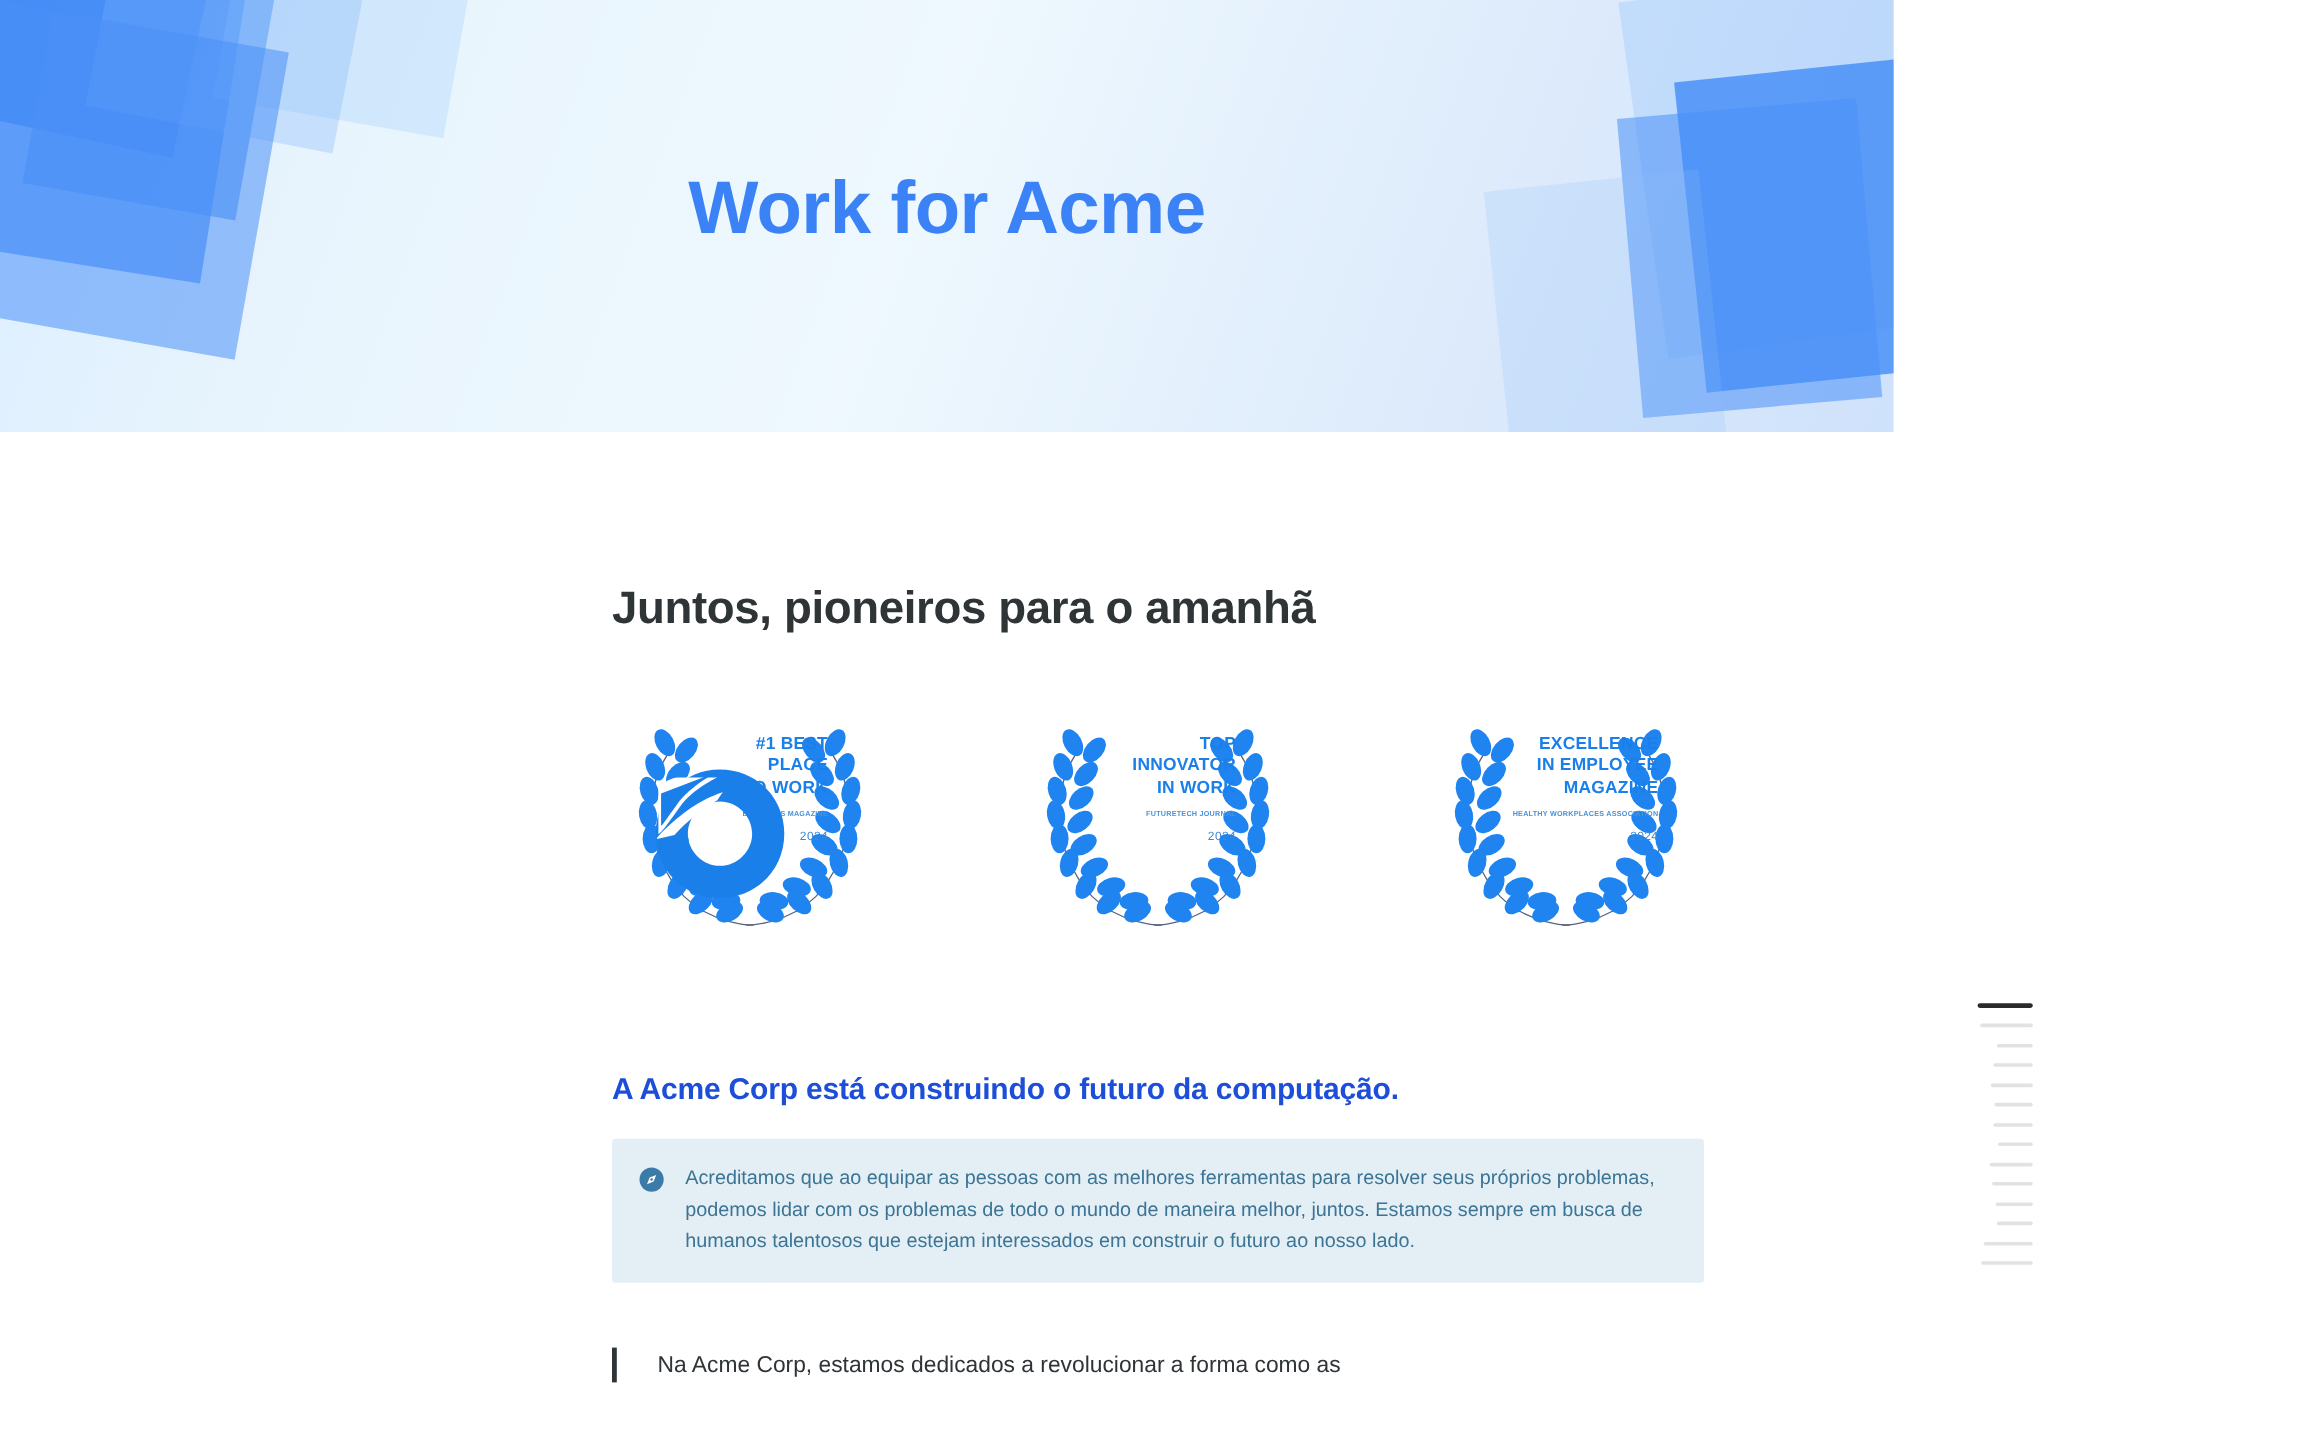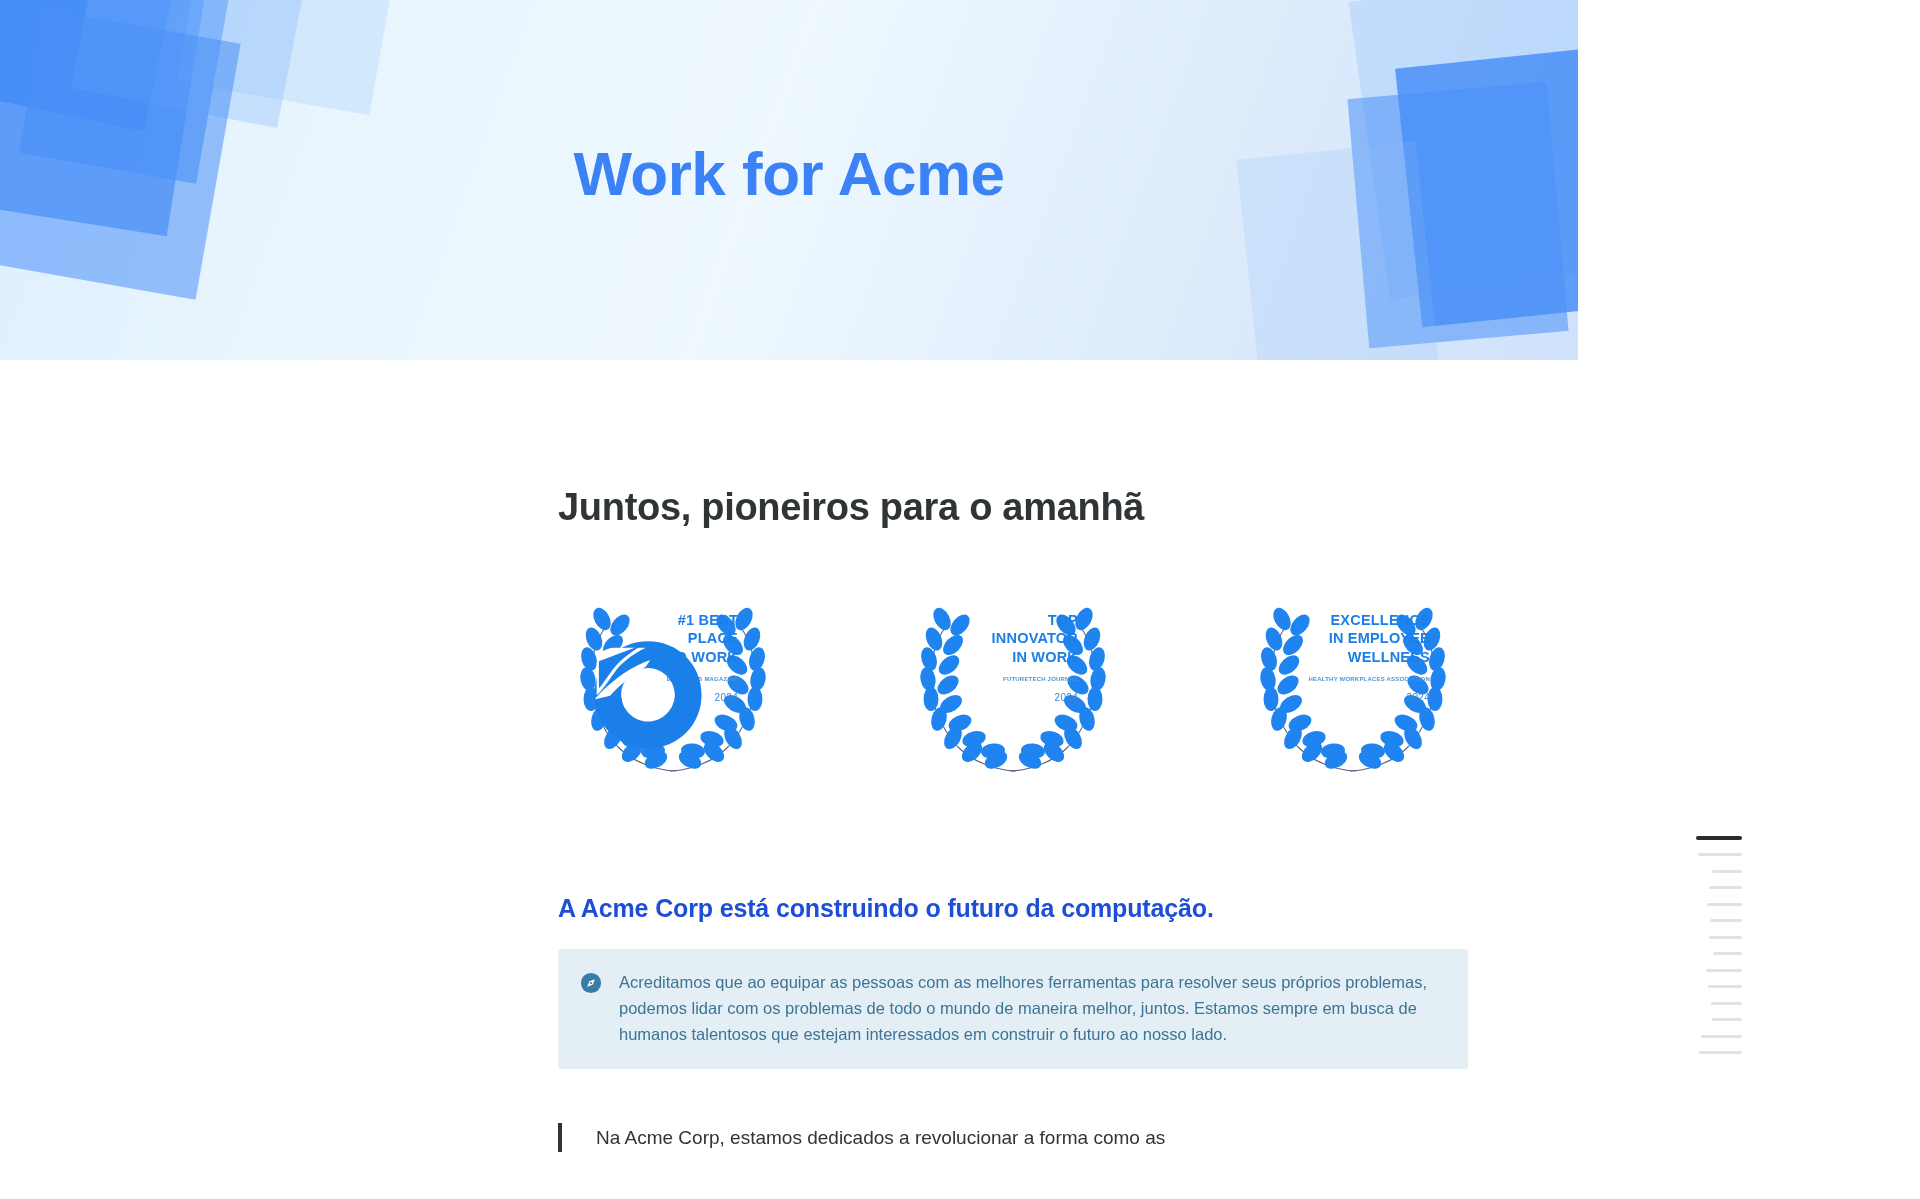--- a/index.html
+++ b/index.html
@@ -48,21 +48,20 @@
     color: #3b82f6;
     z-index: 5;
   }
 
   
   .page {
     position: relative;
     width: 1712px;
     height: 839px;
     background: #ffffff;
-    margin-left: 48px;
   }
 
   .content {
     position: absolute;
     left: 510px;
     top: 0;
     width: 910px;
   }
 
   
@@ -371,21 +370,21 @@
             <ellipse cx="154" cy="140" rx="7.5" ry="12" transform="rotate(-74 154 140)"></ellipse>
             <ellipse cx="156" cy="153" rx="7.5" ry="12" transform="rotate(-46 156 153)"></ellipse>
             <ellipse cx="135" cy="152" rx="7.5" ry="12" transform="rotate(-84 135 152)"></ellipse>
             <ellipse cx="132" cy="161" rx="7.5" ry="12" transform="rotate(-62 132 161)"></ellipse>
           </g>
         </svg>
         <div class="badge-text" style="left:38px;right:38px;">
           <div class="badge-main">
             <div>EXCELLENCE</div>
             <div>IN EMPLOYEE</div>
-            <div>WELLNESS</div>
+            <div>MAGAZINE</div>
           </div>
           <div class="badge-src">HEALTHY WORKPLACES ASSOCIATION</div>
           <div class="badge-year">2024</div>
         </div>
       </div>
 
     </div>
 
     <h2 class="h2-main">A Acme Corp está construindo o futuro da computação.</h2>
 

